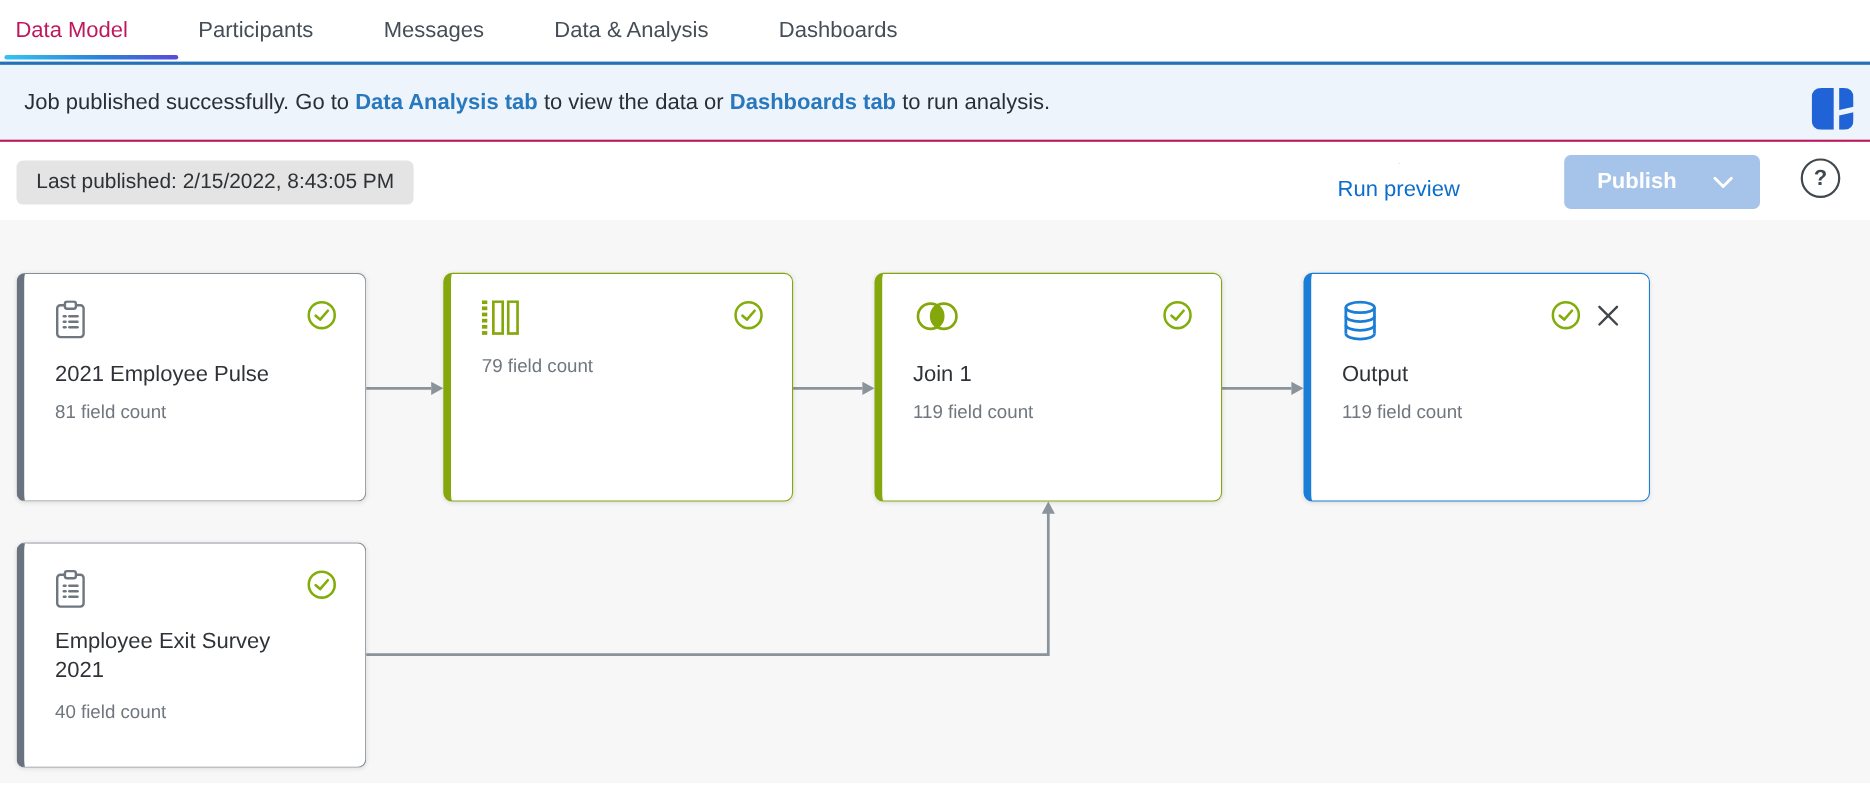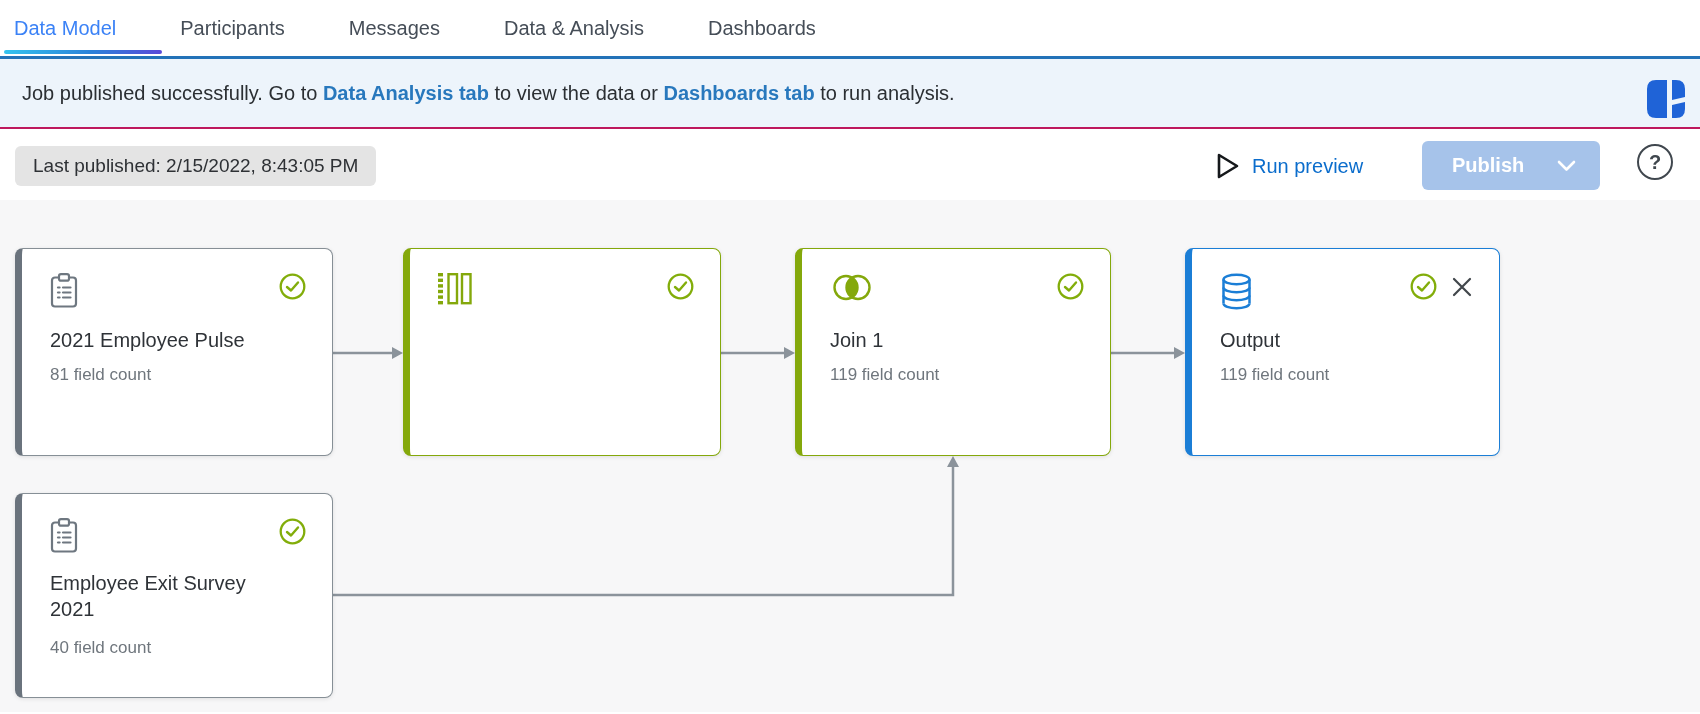--- a/index.html
+++ b/index.html
@@ -4,39 +4,39 @@
 <style>
   * { margin:0; padding:0; box-sizing:border-box; }
   html,body { width:1700px; height:714px; overflow:hidden; background:#fff;
               font-family:"Liberation Sans", sans-serif; }
 
   
   .tabbar { position:relative; height:59px; background:#fff;
             border-bottom:3px solid #2372b8; display:flex; align-items:center;
             padding-left:14px; gap:64px; }
   .tab { font-size:20px; color:#454d57; cursor:pointer; white-space:nowrap; }
-  .tab.active { color:#3b82f6; font-weight:500; }
+  .tab.active { color:#be185d; font-weight:500; }
   .tab-underline { position:absolute; left:4px; bottom:2px; width:158px; height:4px;
             border-radius:2px;
             background:linear-gradient(90deg,#35c3ee 0%,#2b82d9 55%,#5b4ad9 100%); }
 
   
   .banner { position:relative; height:70px; background:#edf4fb;
             border-bottom:2px solid #be185d; display:flex; align-items:center;
             padding:0 22px; font-size:20px; color:#2b2f33; }
   .banner b { color:#2878bd; font-weight:700; cursor:pointer; }
   .banner-logo { position:absolute; right:15px; top:21px; width:38px; height:38px; cursor:pointer; }
 
   
   .toolbar { position:relative; height:71px; background:#fff; }
   .pub-badge { position:absolute; left:15px; top:17px; height:40px;
             background:#e4e4e4; border-radius:6px; display:flex; align-items:center;
             padding:0 18px; font-size:19px; color:#2e3135; }
   .run-preview { position:absolute; left:1216px; top:19px; height:36px;
-            display:flex; align-items:center; gap:12px; cursor:pointer; }
+            display:flex; align-items:center; gap:12px; cursor:pointer;flex-direction:column; }
   .run-preview span { font-size:20px; color:#0b6dcc; }
   .publish-btn { position:absolute; left:1422px; top:12px; width:178px; height:49px;
             background:#a6c3ea; border:none; border-radius:6px; color:#fff;
             font-size:20px; font-weight:600; font-family:inherit; display:flex;
             align-items:center; justify-content:space-between; padding:0 24px 0 30px;
             cursor:default; }
   .help-btn { position:absolute; left:1637px; top:15px; width:36px; height:36px;
             border:2.5px solid #40474e; border-radius:50%; background:#fff;
             display:flex; align-items:center; justify-content:center;
             font-size:20px; font-weight:700; color:#40474e; cursor:pointer; }
@@ -159,20 +159,21 @@
             <rect x="0" y="28" width="5" height="3.4"></rect>
         </g>
         <rect x="10.5" y="1.2" width="8.5" height="29" fill="none" stroke="#84a80b" stroke-width="2.4"></rect>
         <rect x="24" y="1.2" width="8.5" height="29" fill="none" stroke="#84a80b" stroke-width="2.4"></rect>
       </svg>
       <svg width="27" height="27" viewBox="0 0 27 27">
         <circle cx="13.5" cy="13.5" r="11.8" fill="none" stroke="#82ad0a" stroke-width="2.3"></circle>
         <path d="M8,14 L12,17.5 L19,9.5" fill="none" stroke="#82ad0a" stroke-width="2.4" stroke-linecap="round" stroke-linejoin="round"></path>
       </svg>
     </div>
+    <div class="node-sub">79 field count</div>
   </div>
 
   <div class="node green n3">
     <div class="node-head">
       <svg width="44" height="29" viewBox="0 0 44 29">
         <defs>
             <clipPath id="jc">
               <circle cx="16" cy="14.5" r="11.5"></circle>
             </clipPath>
           </defs>

